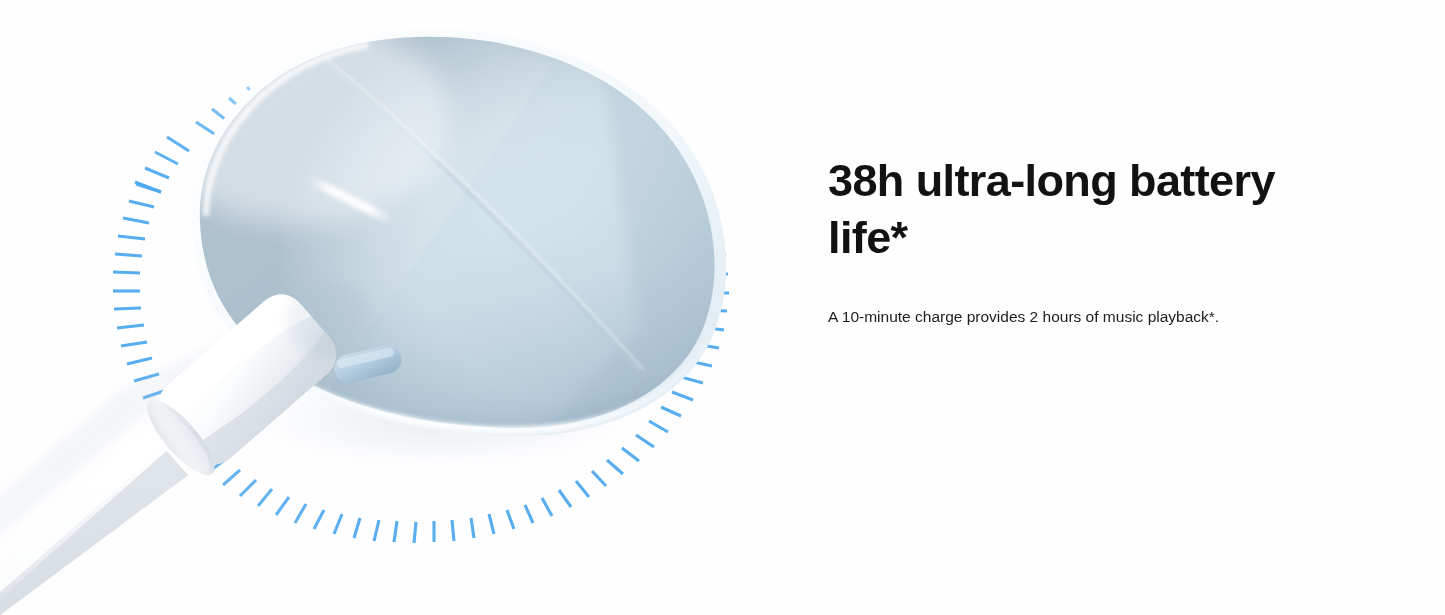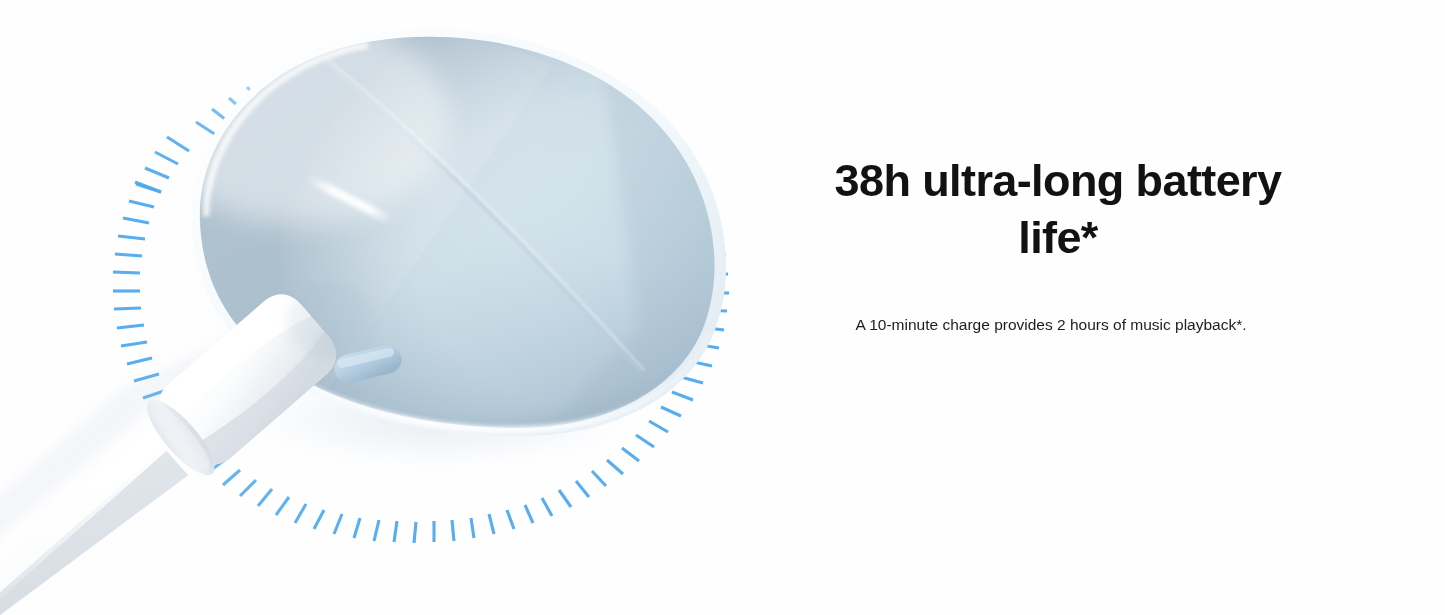--- a/index.html
+++ b/index.html
@@ -33,34 +33,33 @@
     height: 615px;
     display: block;
   }
 
   
   .copy-block {
     position: absolute;
     left: 828px;
     top: 152px;
     width: 500px;
-    text-align: center;
   }
   .headline {
     margin: 0;
     font-family: "Liberation Sans", sans-serif;
     font-size: 45px;
     line-height: 57px;
     font-weight: 700;
     letter-spacing: -0.6px;
     color: #121212;
     max-width: 460px;
   }
   .subcopy {
-    margin: 8px;
+    margin: 0;
     padding-top: 40px;
     font-family: "Liberation Sans", sans-serif;
     font-size: 15.5px;
     line-height: 22px;
     font-weight: 400;
     color: #1d1d1f;
     max-width: 430px;
   }
   .subcopy-line { display: block; }
 </style>

